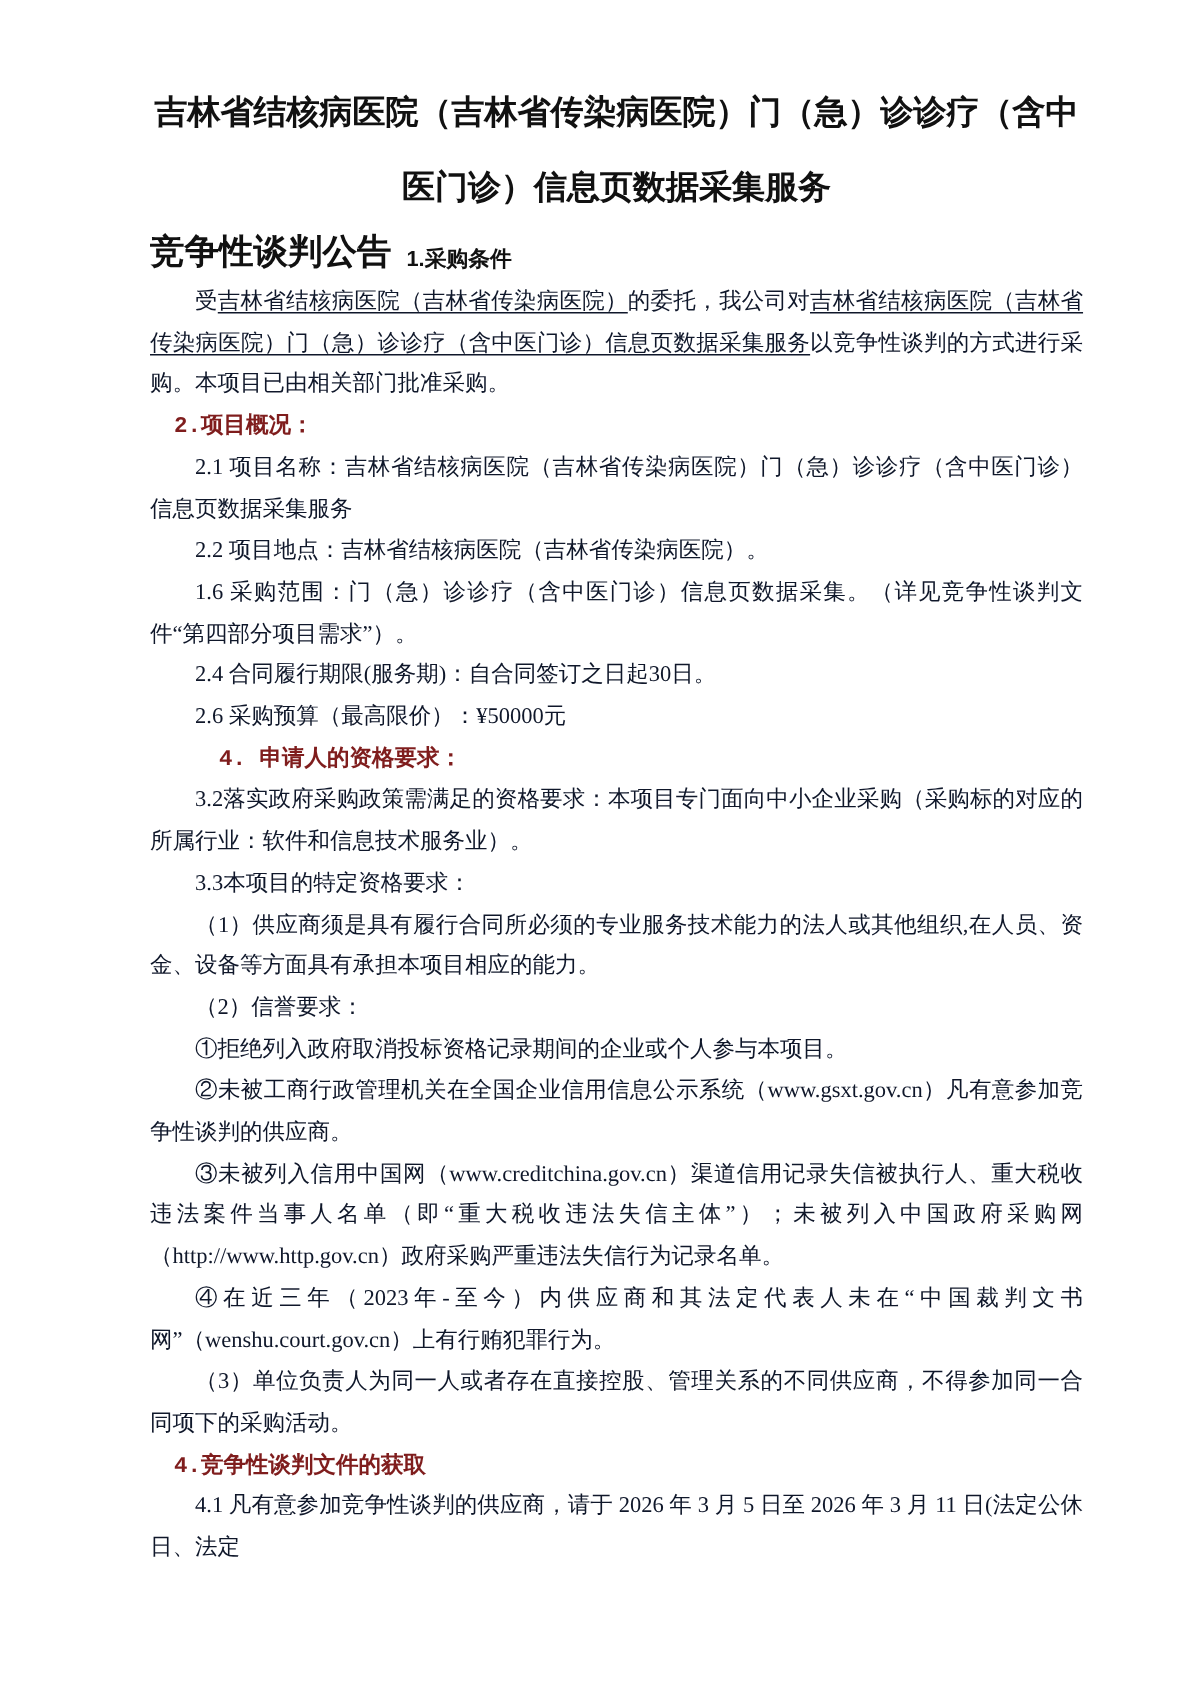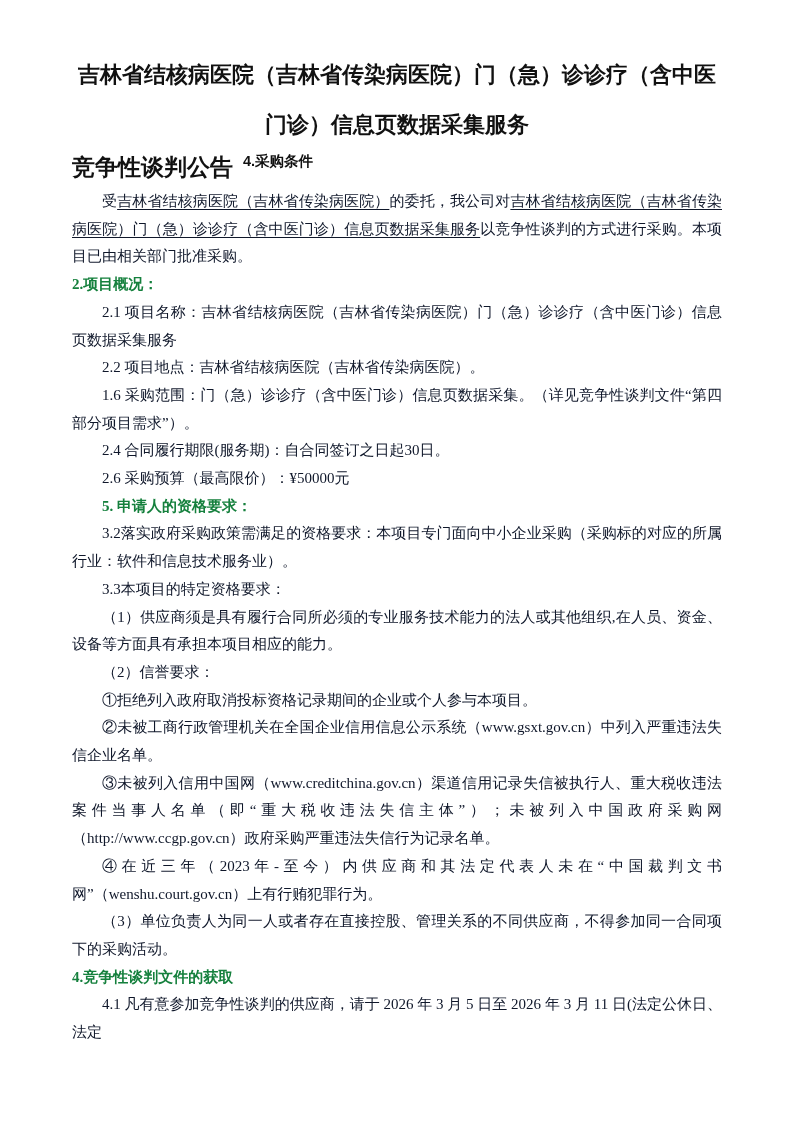--- a/index.html
+++ b/index.html
@@ -11,36 +11,36 @@
     width: 794px;
     height: 1123px;
     overflow: hidden;
     color: #1a1a1a;
     font-family: "Liberation Serif", "DejaVu Serif", serif;
   }
   .page {
     box-sizing: border-box;
     width: 794px;
     height: 1123px;
-    padding: 50px 72px 0 72px;
+    padding: 50px 72px 0 100px;
     background: #ffffff;
   }
   .doc-title {
     margin: 0;
     font-family: "Liberation Sans", "DejaVu Sans", sans-serif;
     font-weight: bold;
     font-size: 22px;
     line-height: 50px;
     text-align: center;
     color: #111111;
   }
   .notice-heading-row {
     margin: 2px 0 6px 0;
     display: flex;
-    align-items: flex-start;
+    align-items: flex-end;
     gap: 10px;
   }
   .notice-heading {
     font-family: "Liberation Sans", "DejaVu Sans", sans-serif;
     font-weight: bold;
     font-size: 23px;
     line-height: 30px;
     color: #111111;
   }
   .notice-subheading {
@@ -51,57 +51,58 @@
   }
   .body-text {
     margin: 0;
     font-size: 15px;
     line-height: 27.7px;
     text-align: justify;
     color: #0f172a;
   }
   .indent { text-indent: 2em; }
   .hei {
-    font-family: Liberation Serif, serif;
+    font-family: Liberation Mono, monospace;
     font-weight: bold;
-    color: #15803d;
+    color: #7f1d1d;
+    margin-left: 16px;
   }
   .u {
     text-decoration: underline;
     text-underline-offset: 3px;
   }
 </style>
 </head>
 <body>
 
 <div class="page">
 
   <h1 class="doc-title">吉林省结核病医院（吉林省传染病医院）门（急）诊诊疗（含中医门诊）信息页数据采集服务</h1>
 
   <div class="notice-heading-row">
     <span class="notice-heading">竞争性谈判公告</span>
-    <span class="notice-subheading">4.采购条件</span>
+    <span class="notice-subheading">1.采购条件</span>
   </div>
 
   <p class="body-text indent"><span>受</span><span class="u">吉林省结核病医院（吉林省传染病医院）</span><span>的委托，我公司对</span><span class="u">吉林省结核病医院（吉林省传染病医院）门（急）诊诊疗（含中医门诊）信息页数据采集服务</span><span>以竞争性谈判的方式进行采购。本项目已由相关部门批准采购。</span></p>
 
   <p class="body-text hei">2.项目概况：</p>
   <p class="body-text indent">2.1 项目名称：吉林省结核病医院（吉林省传染病医院）门（急）诊诊疗（含中医门诊）信息页数据采集服务</p>
   <p class="body-text indent">2.2 项目地点：吉林省结核病医院（吉林省传染病医院）。</p>
   <p class="body-text indent">1.6 采购范围：门（急）诊诊疗（含中医门诊）信息页数据采集。（详见竞争性谈判文件“第四部分项目需求”）。</p>
   <p class="body-text indent">2.4 合同履行期限(服务期)：自合同签订之日起30日。</p>
   <p class="body-text indent">2.6 采购预算（最高限价）：¥50000元</p>
 
-  <p class="body-text indent hei">5. 申请人的资格要求：</p>
+  <p class="body-text indent hei">4. 申请人的资格要求：</p>
   <p class="body-text indent">3.2落实政府采购政策需满足的资格要求：本项目专门面向中小企业采购（采购标的对应的所属行业：软件和信息技术服务业）。</p>
   <p class="body-text indent">3.3本项目的特定资格要求：</p>
   <p class="body-text indent">（1）供应商须是具有履行合同所必须的专业服务技术能力的法人或其他组织,在人员、资金、设备等方面具有承担本项目相应的能力。</p>
   <p class="body-text indent">（2）信誉要求：</p>
   <p class="body-text indent">①拒绝列入政府取消投标资格记录期间的企业或个人参与本项目。</p>
-  <p class="body-text indent">②未被工商行政管理机关在全国企业信用信息公示系统（www.gsxt.gov.cn）中列入严重违法失信企业名单。</p>
-  <p class="body-text indent">③未被列入信用中国网（www.creditchina.gov.cn）渠道信用记录失信被执行人、重大税收违法案件当事人名单（即“重大税收违法失信主体”）；未被列入中国政府采购网（http://www.ccgp.gov.cn）政府采购严重违法失信行为记录名单。</p>
+  <p class="body-text indent">②未被工商行政管理机关在全国企业信用信息公示系统（www.gsxt.gov.cn）凡有意参加竞争性谈判的供应商。</p>
+  <p class="body-text indent">③未被列入信用中国网（www.creditchina.gov.cn）渠道信用记录失信被执行人、重大税收违法案件当事人名单（即“重大税收违法失信主体”）；未被列入中国政府采购网（http://www.http.gov.cn）政府采购严重违法失信行为记录名单。</p>
   <p class="body-text indent">④在近三年（2023年-至今）内供应商和其法定代表人未在“中国裁判文书网”（wenshu.court.gov.cn）上有行贿犯罪行为。</p>
   <p class="body-text indent">（3）单位负责人为同一人或者存在直接控股、管理关系的不同供应商，不得参加同一合同项下的采购活动。</p>
 
   <p class="body-text hei">4.竞争性谈判文件的获取</p>
   <p class="body-text indent">4.1 凡有意参加竞争性谈判的供应商，请于 2026 年 3 月 5 日至 2026 年 3 月 11 日(法定公休日、法定</p>
 
 </div>
 
 </body></html>

